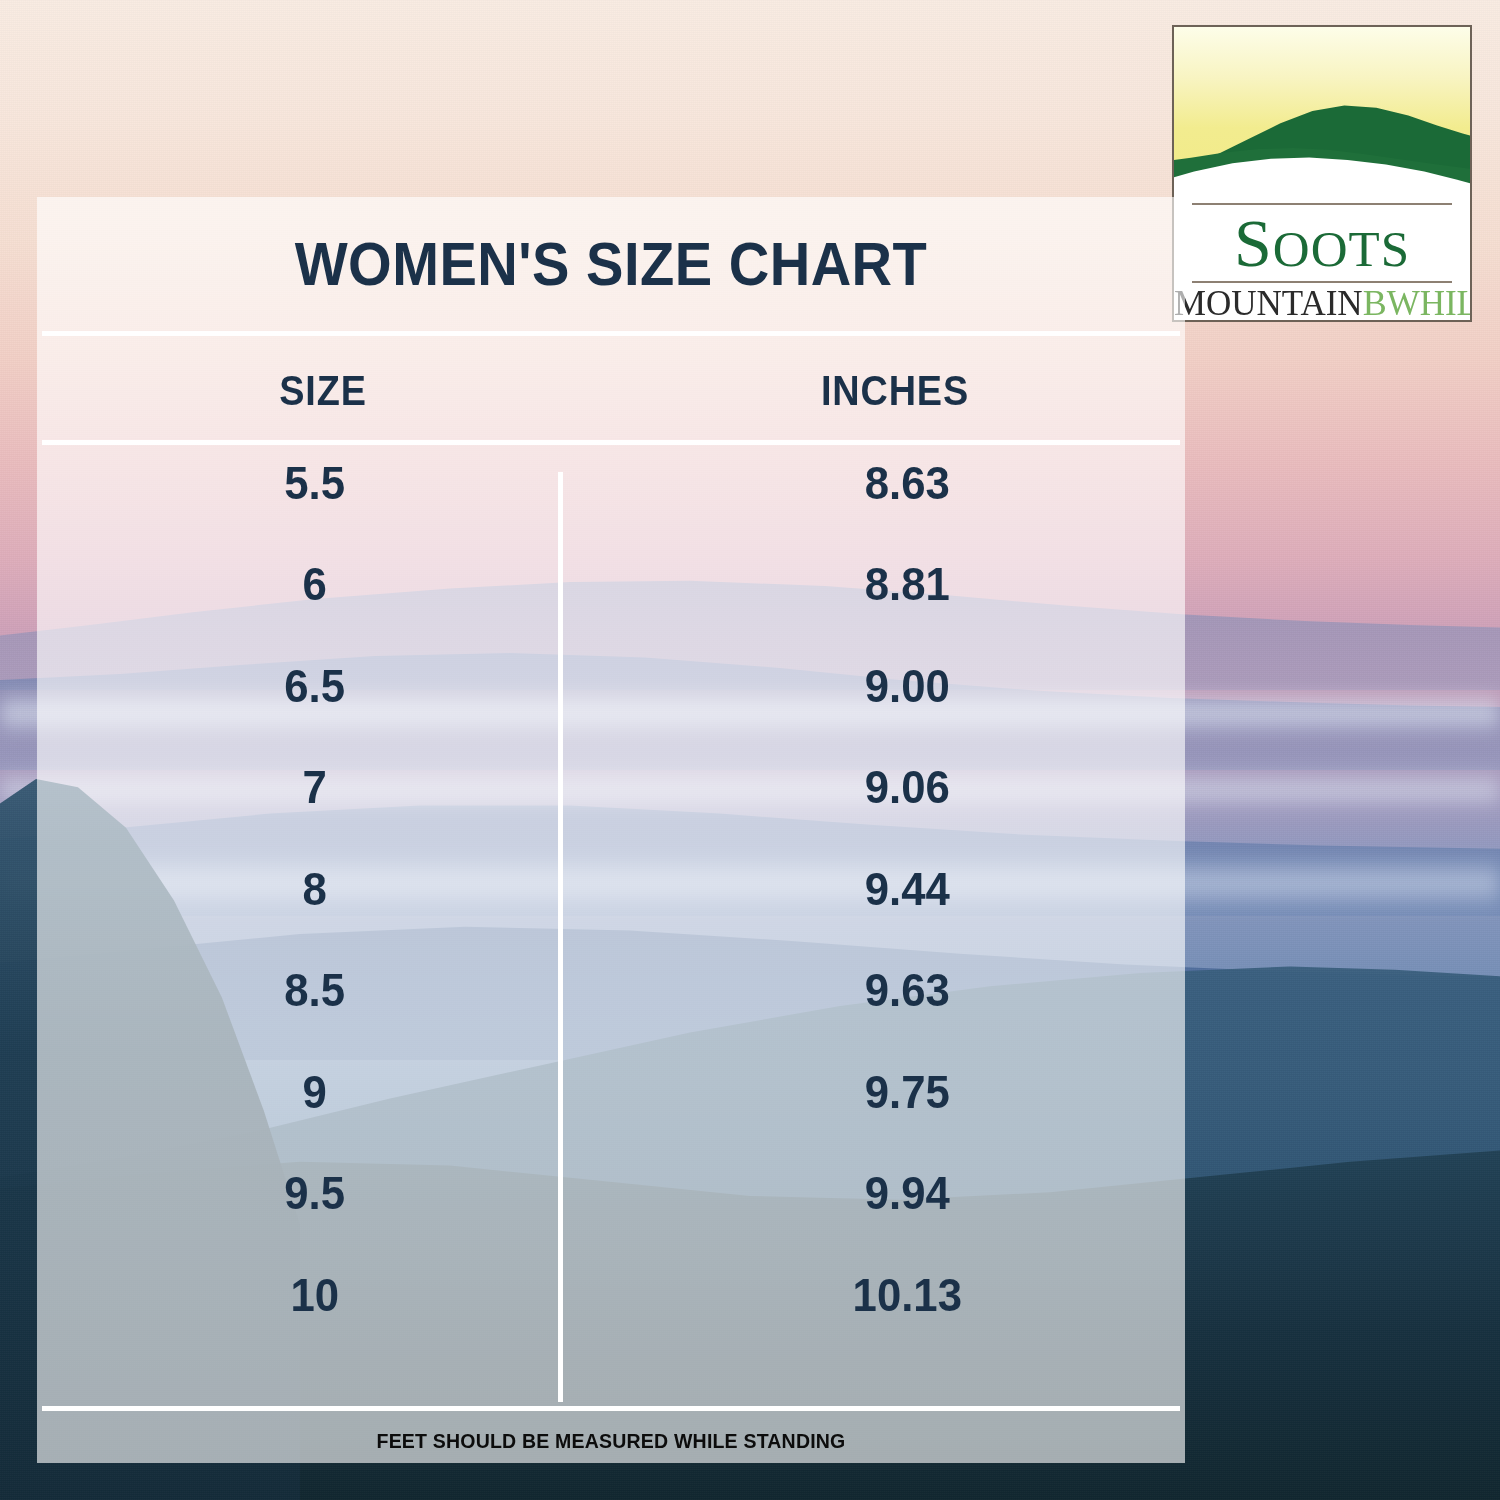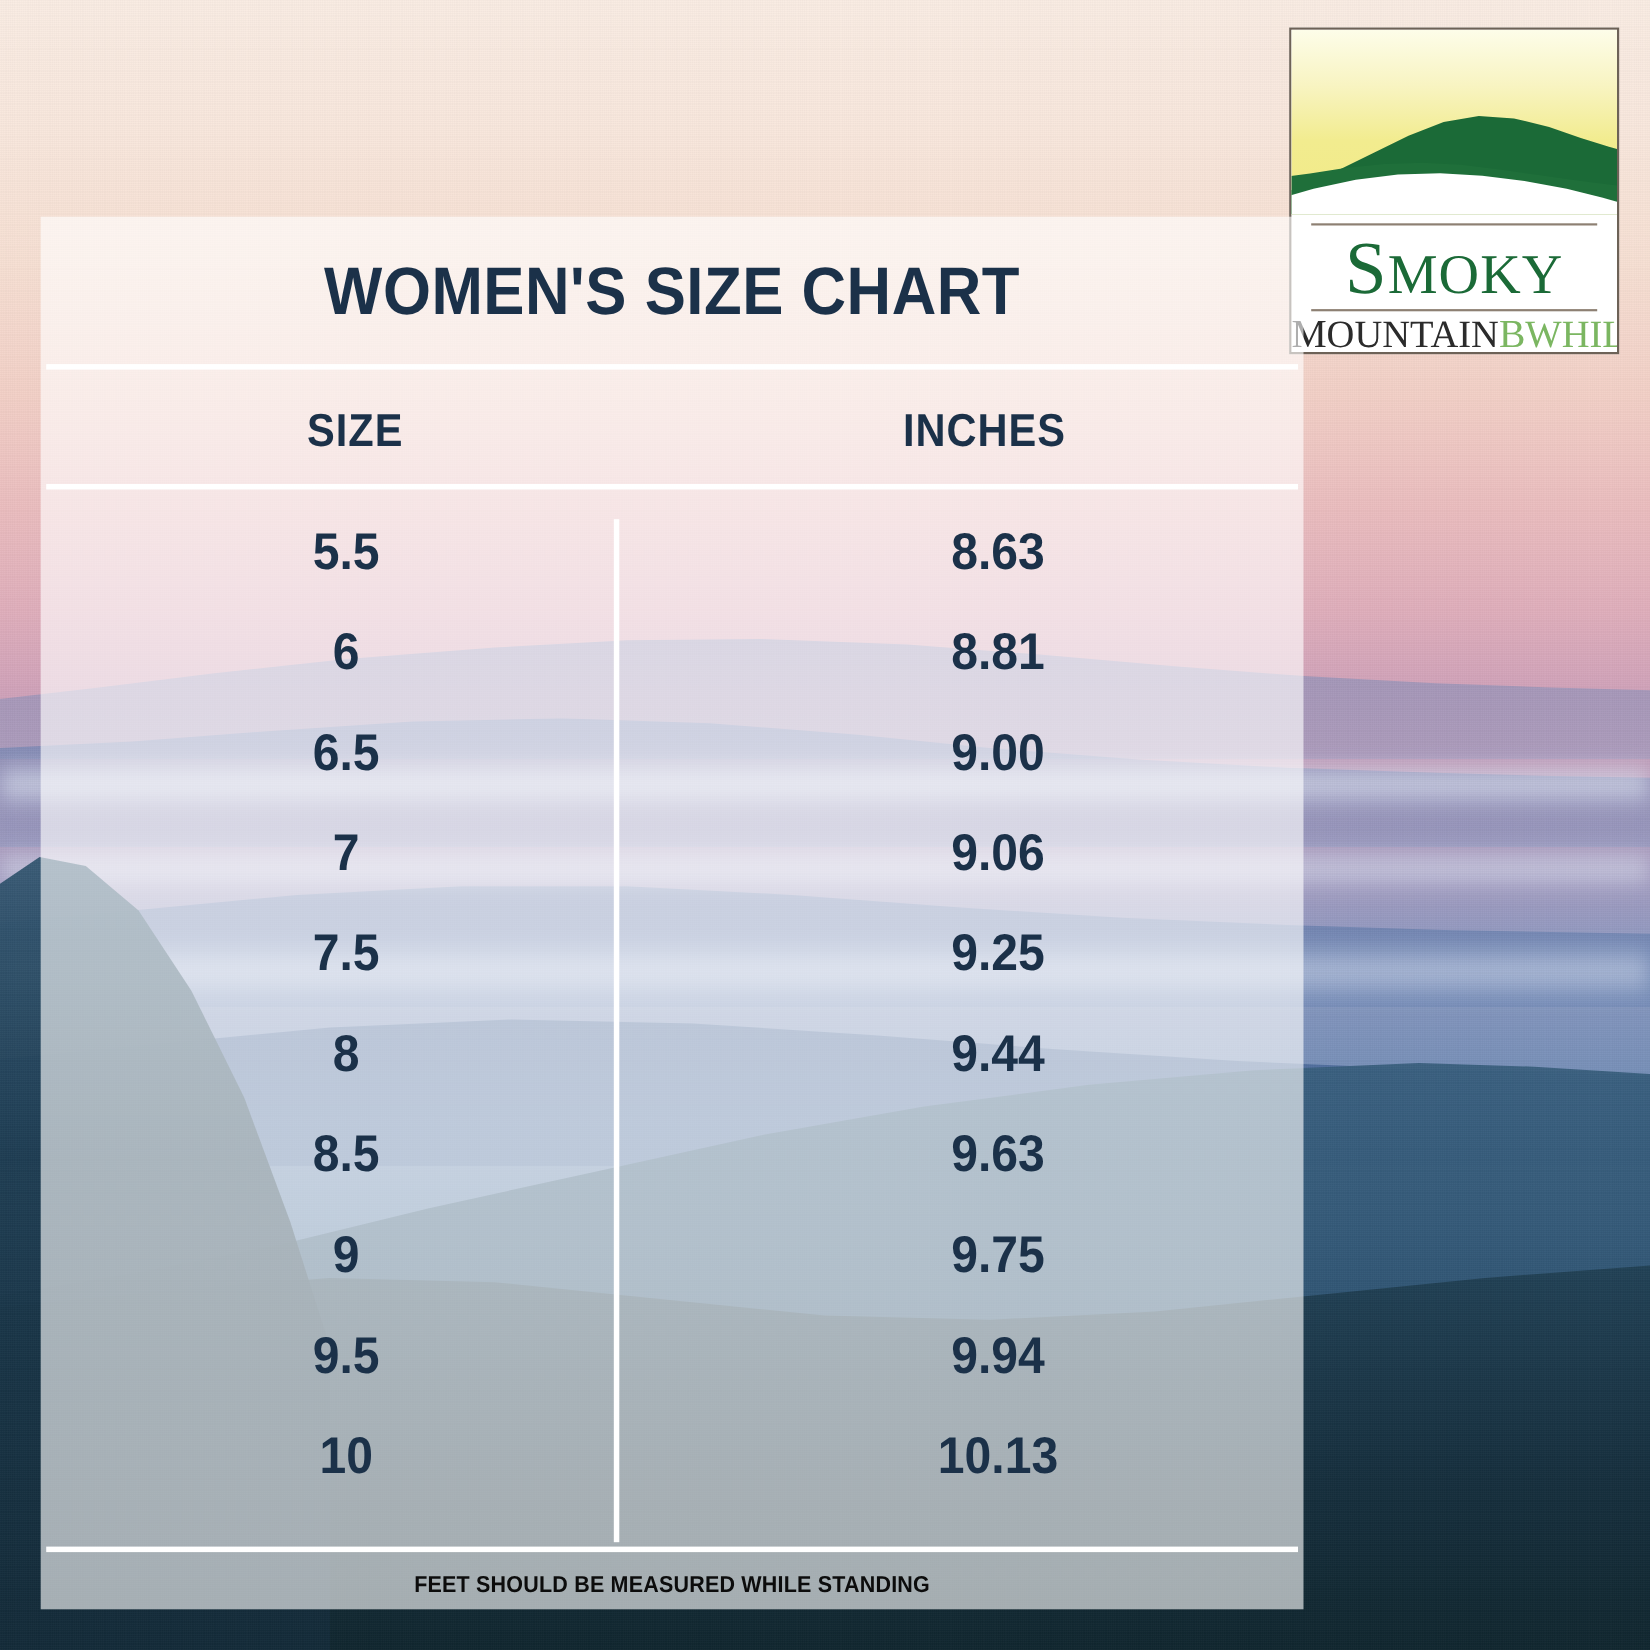--- a/index.html
+++ b/index.html
@@ -225,21 +225,20 @@
     right: 0;
     top: 258px;
     bottom: 95px;
     display: flex;
     flex-direction: column;
   }
 
   .row {
     flex: 1;
     display: flex;
-    align-items: center;
   }
 
   .cell {
     flex: 1;
     text-align: center;
     font-size: 47px;
     font-weight: 700;
     color: #1b3149;
     font-family: "Liberation Sans Narrow", "Liberation Sans", sans-serif;
     transform: scaleX(0.93);
@@ -388,21 +387,21 @@
   </div>
 
   <div class="logo">
     <div class="logo-scene">
       <div class="logo-hill-back"></div>
       <div class="logo-hill-front"></div>
       <div class="logo-valley"></div>
     </div>
     <div class="logo-line"></div>
 
-    <div class="logo-smoky"><span class="cap">S</span><span class="sc">MOKY</span></div>
+    <div class="logo-smoky"><span class="cap">S</span><span class="sc">OOTS</span></div>
 
     <div class="logo-line2"></div>
 
     <div class="logo-sub"><span class="cap logo-mountain">M</span><span class="sc logo-mountain">OUNTAIN</span><span class="cap logo-boots">B</span><span class="sc logo-boots">WHILE</span></div>
   </div>
 
   <div class="card">
 
     <div class="card-title">WOMEN'S SIZE CHART</div>
 
@@ -428,24 +427,20 @@
       </div>
       <div class="row">
         <div class="cell cell-size">6.5</div>
         <div class="cell cell-inches">9.00</div>
       </div>
       <div class="row">
         <div class="cell cell-size">7</div>
         <div class="cell cell-inches">9.06</div>
       </div>
       <div class="row">
-        <div class="cell cell-size">7.5</div>
-        <div class="cell cell-inches">9.25</div>
-      </div>
-      <div class="row">
         <div class="cell cell-size">8</div>
         <div class="cell cell-inches">9.44</div>
       </div>
       <div class="row">
         <div class="cell cell-size">8.5</div>
         <div class="cell cell-inches">9.63</div>
       </div>
       <div class="row">
         <div class="cell cell-size">9</div>
         <div class="cell cell-inches">9.75</div>

